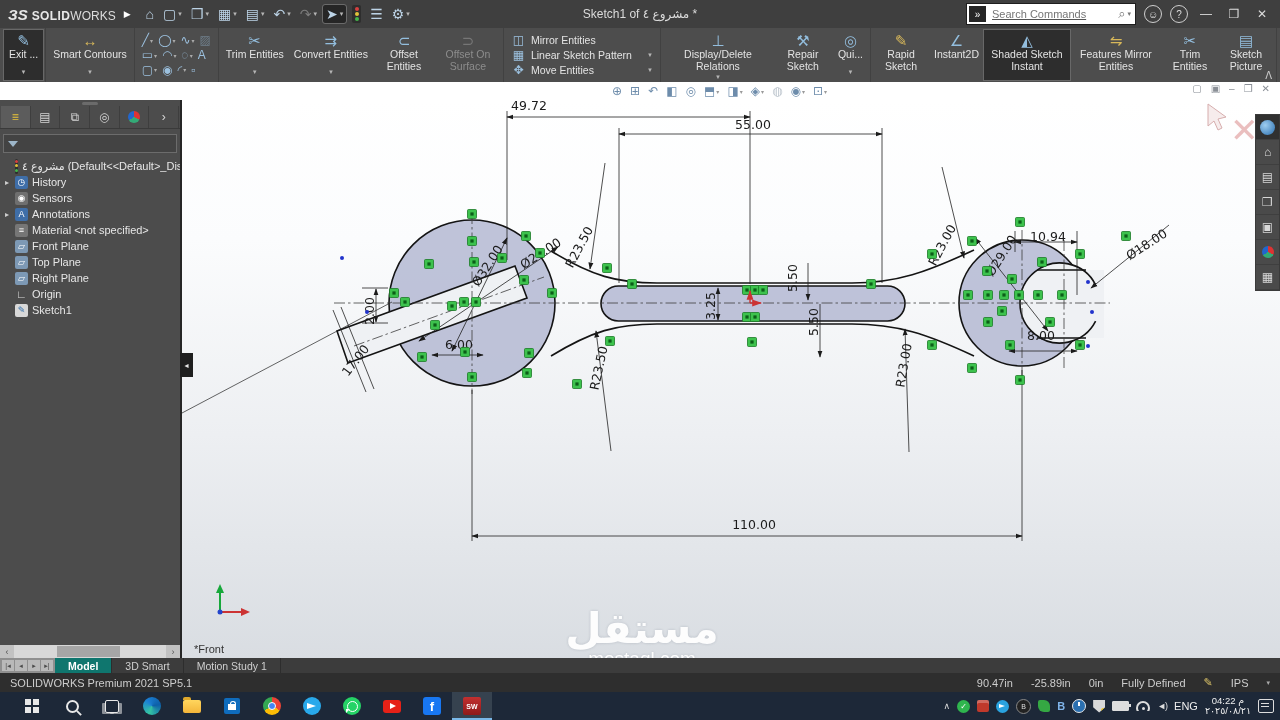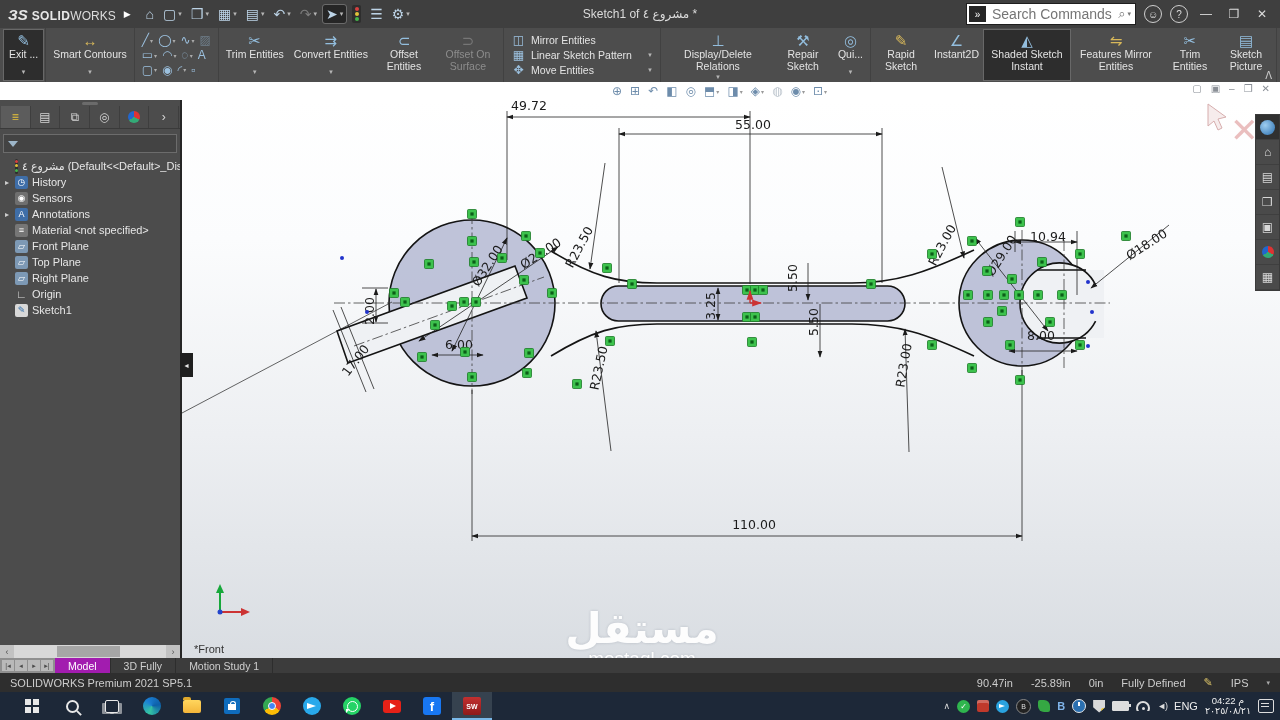--- a/index.html
+++ b/index.html
@@ -17,21 +17,21 @@
   .qa-item{display:flex;align-items:center;padding:2px 3px;border-radius:2px;color:#bcd3e6;font-size:14px;line-height:14px;}
   .qa-item.pressed{background:#262626;outline:1px solid #6a6a6a;}
   .qa-item.disabled{color:#7d7d7d;}
   .qa-caret{font-size:7px;color:#b5b5b5;margin-left:2px;}
   .tl-icon{width:9px;height:16px;background:#2e2e2e;border-radius:2px;display:flex;flex-direction:column;align-items:center;justify-content:space-around;padding:1px 0;}
   .tl-icon i{width:4px;height:4px;border-radius:50%;}
   .tb-title{position:absolute;left:50%;top:50%;transform:translate(-50%,-50%);font-size:12px;color:#dcdcdc;white-space:nowrap;}
   .tb-right{margin-left:auto;display:flex;align-items:center;gap:8px;padding-right:8px;}
   .searchbox{display:flex;align-items:center;background:#fff;border:1px solid #1e1e1e;height:20px;width:168px;}
   .searchbox .sb-logo{width:17px;height:16px;background:#262626;color:#fff;display:flex;align-items:center;justify-content:center;font-size:10px;margin:0 4px 0 2px;}
-  .searchbox input{border:0;outline:0;flex:1;font-size:14px;color:#555;min-width:0;font-family:inherit;}
+  .searchbox input{border:0;outline:0;flex:1;font-size:11px;color:#555;min-width:0;font-family:inherit;text-decoration:underline;}
   .searchbox .mag{color:#777;font-size:13px;padding:0 2px;}
   .searchbox .sb-caret{color:#777;font-size:7px;padding-right:4px;}
   .circ{width:16px;height:16px;border:1.2px solid #cfcfcf;border-radius:50%;display:flex;align-items:center;justify-content:center;font-size:10px;color:#dcdcdc;}
   .win-icon{color:#dcdcdc;font-size:12px;width:20px;text-align:center;}
 
   
   .ribbon{height:54px;background:#4d4d4d;display:flex;align-items:stretch;color:#e3e3e3;padding-left:2px;position:relative;flex:0 0 auto;}
   .rgroup{display:flex;align-items:stretch;padding:2px 2px;border-right:1px solid #414141;}
   .rbig{display:flex;flex-direction:column;align-items:center;justify-content:flex-start;padding:2px 5px;font-size:10.5px;line-height:11.5px;text-align:center;color:#e3e3e3;}
   .rbig .ricon{font-size:15px;height:17px;line-height:17px;color:#93bede;}
@@ -92,21 +92,21 @@
   .taskpane{position:absolute;right:0;top:14px;width:23px;background:#4a4a4a;display:flex;flex-direction:column;z-index:5;border:1px solid #3a3a3a;}
   .tp-item{height:24px;display:flex;align-items:center;justify-content:center;color:#d8d8d8;font-size:12px;border-bottom:1px solid #3f3f3f;}
   .tp-item.active{background:#303030;}
   .tp-globe i{width:15px;height:15px;border-radius:50%;background:radial-gradient(circle at 35% 35%,#9ecdf0,#2a6fb0);}
 
   
   .doctabs{height:15px;background:#3c3c3c;display:flex;align-items:stretch;font-size:10.5px;color:#cfcfcf;flex:0 0 auto;}
   .dt-nav{display:flex;align-items:center;gap:1px;padding:0 2px;background:#8f8f8f;}
   .dt-nav span{width:12px;height:11px;background:#b9b9b9;color:#4a4a4a;font-size:7px;display:flex;align-items:center;justify-content:center;}
   .dt-tab{padding:0 13px;display:flex;align-items:center;border-right:1px solid #2d2d2d;}
-  .dt-tab.active{font-weight:normal;color:#fff;background:#a21caf;}
+  .dt-tab.active{font-weight:bold;color:#fff;background:#0f766e;}
   .statusbar{height:19px;background:#2e2e2e;color:#cdcdcd;font-size:11px;display:flex;align-items:center;padding:0 10px;gap:18px;flex:0 0 auto;}
   .sb-left{margin-right:auto;}
   .sb-pencil{color:#d9c067;font-size:11px;}
   .sb-caret{font-size:7px;color:#aaa;}
 
   
   .taskbar{height:28px;background:#1d2838;display:flex;align-items:center;color:#e8e8e8;flex:0 0 auto;}
   .tb-items{display:flex;align-items:center;height:100%;margin-left:12px;}
   .tb-item{width:40px;height:100%;display:flex;align-items:center;justify-content:center;}
   .tb-item.active{background:#36424f;box-shadow:inset 0 -2px 0 #7ab8e8;}
@@ -767,21 +767,21 @@
 
   <div class="doctabs">
     <div class="dt-nav" id="dtnav">
         <span>|◂</span>
         <span>◂</span>
         <span>▸</span>
         <span>▸|</span>
       </div>
     <div style="display:flex" id="dtabs">
         <div class="dt-tab active">Model</div>
-        <div class="dt-tab">3D Fully</div>
+        <div class="dt-tab">3D Smart</div>
         <div class="dt-tab">Motion Study 1</div>
       </div>
   </div>
 
   <div class="statusbar">
     <span class="sb-left">SOLIDWORKS Premium 2021 SP5.1</span>
     <span>90.47in</span>
     <span>-25.89in</span>
     <span>0in</span>
     <span>Fully Defined</span>

